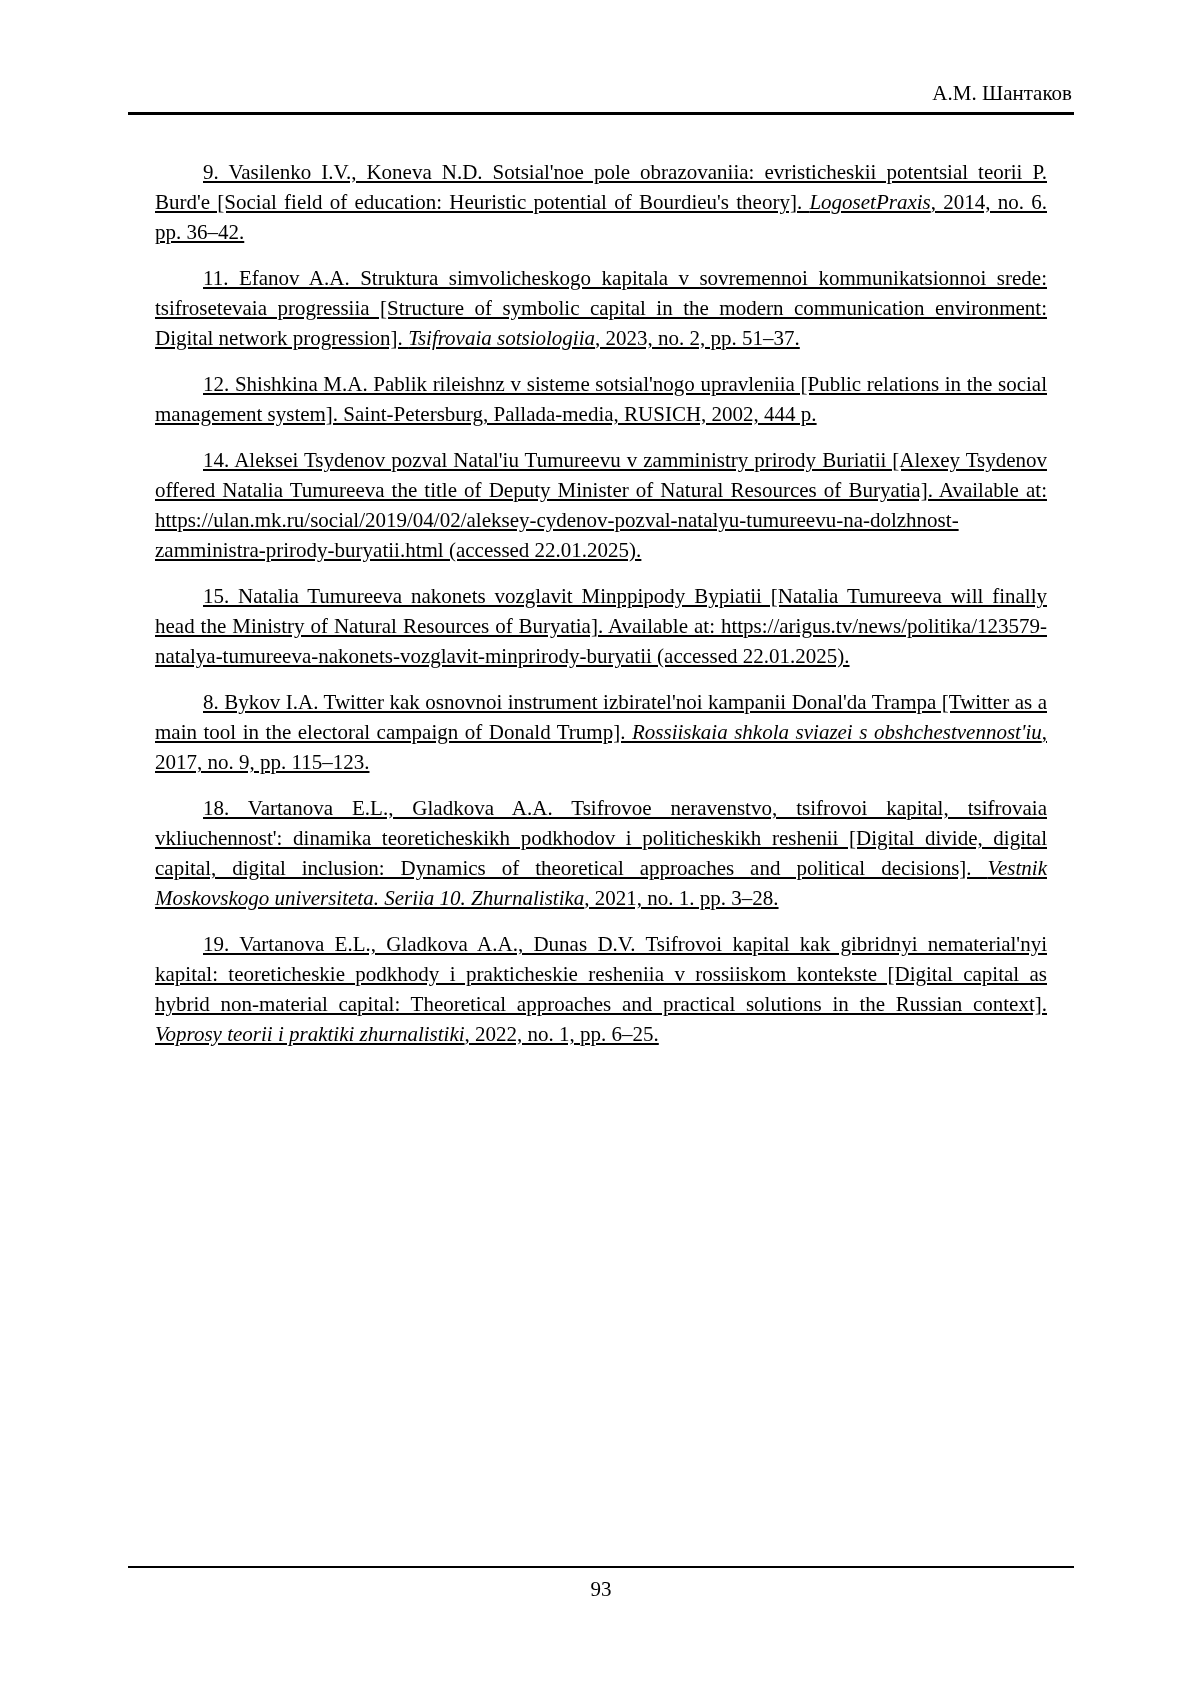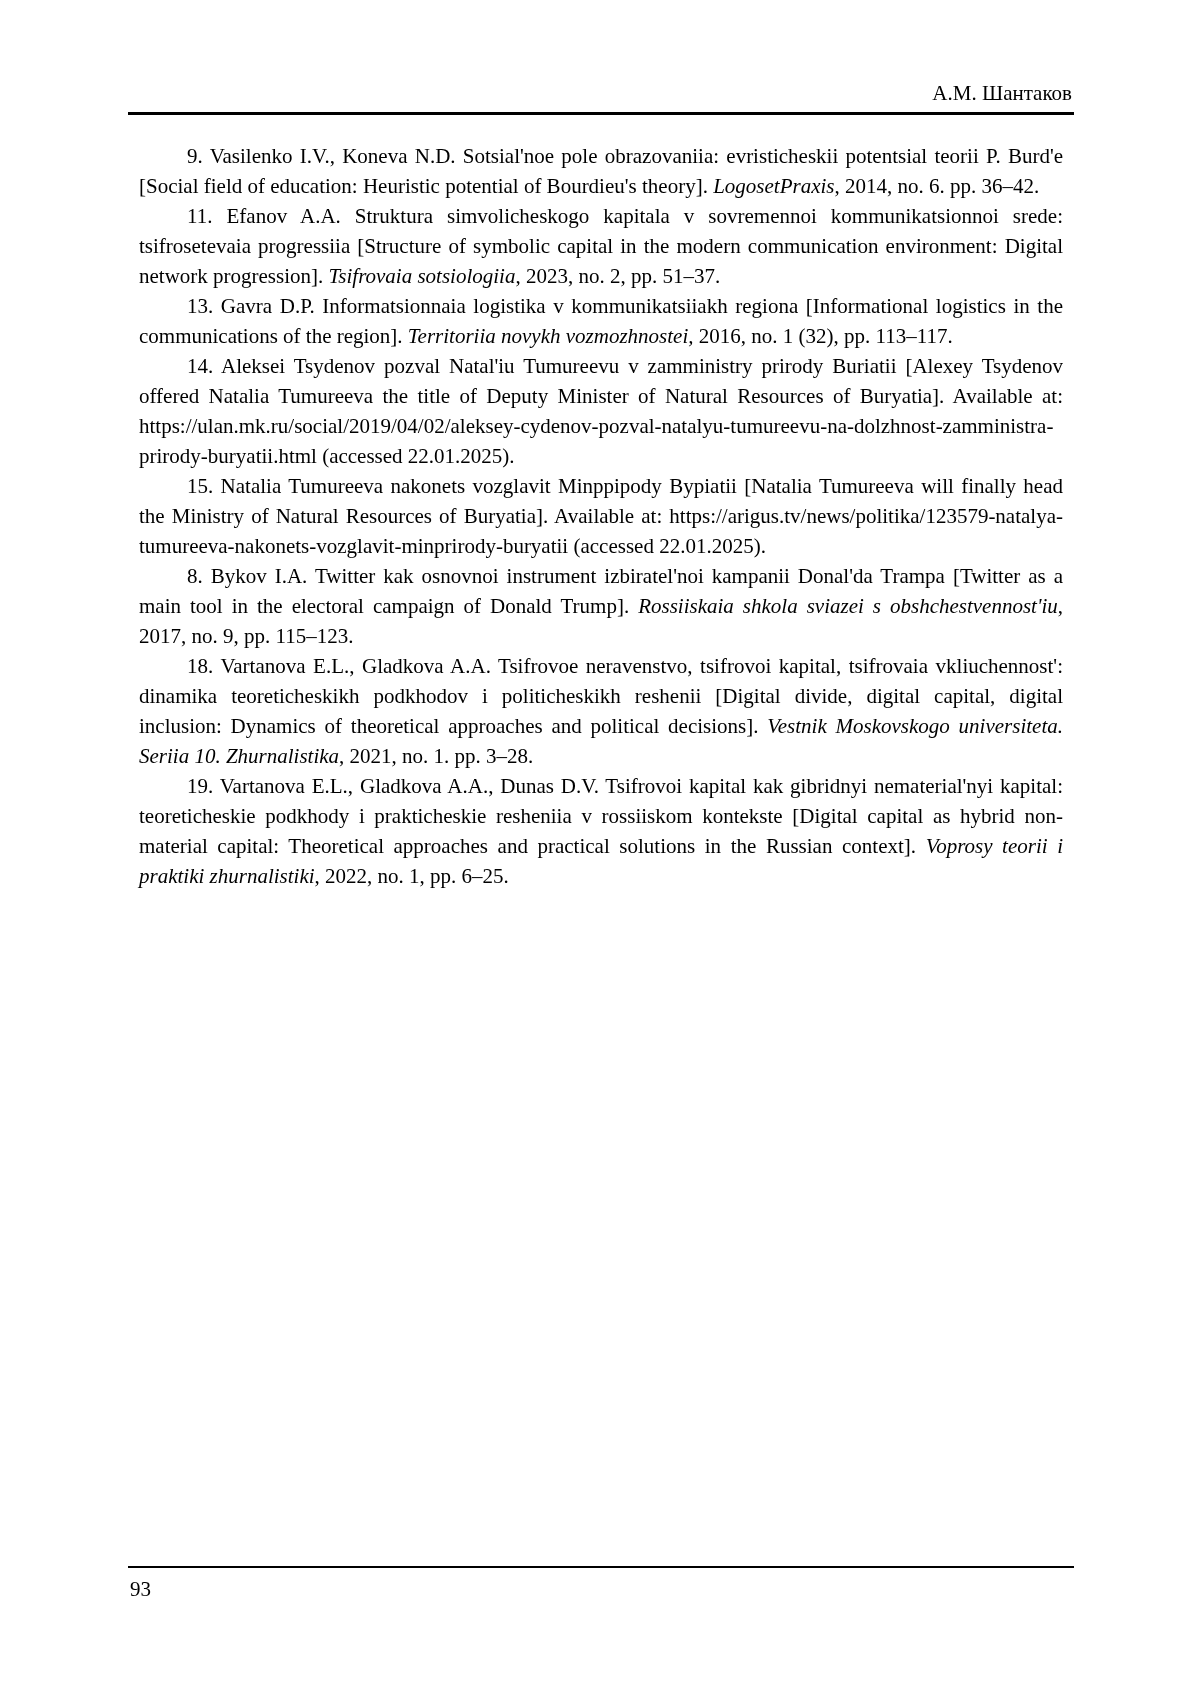--- a/index.html
+++ b/index.html
@@ -37,56 +37,57 @@
   .references {
     position: absolute;
     top: 141px;
     left: 139px;
     width: 924px;
     font-size: 21px;
     line-height: 30px;
     text-align: justify;
   }
   .references p.ref {
-    margin: 0;
+    margin: 16px;
     padding: 0;
     text-indent: 48px;
+    text-decoration: underline;
   }
   .references em {
     font-style: italic;
   }
   .footer-rule {
     position: absolute;
     top: 1566px;
     left: 128px;
     width: 946px;
     height: 0;
     border-top: 2px solid #000000;
   }
   .page-number {
     position: absolute;
     top: 1576px;
     left: 130px;
     width: 942px;
-    text-align: left;
+    text-align: center;
     font-size: 21px;
     line-height: 26px;
   }
 </style>
 </head>
 <body>
 
 <div class="page">
   <div class="running-head">А.М. Шантаков</div>
   <div class="header-rule"></div>
 
   <div class="references">
       <p class="ref"><span>9. Vasilenko I.V., Koneva N.D. Sotsial'noe pole obrazovaniia: evristicheskii potentsial teorii P. Burd'e [Social field of education: Heuristic potential of Bourdieu's theory]. </span><em>LogosetPraxis</em><span>, 2014, no. 6. pp. 36–42.</span></p>
       <p class="ref"><span>11. Efanov A.A. Struktura simvolicheskogo kapitala v sovremennoi kommunikatsionnoi srede: tsifrosetevaia progressiia [Structure of symbolic capital in the modern communication environment: Digital network progression]. </span><em>Tsifrovaia sotsiologiia</em><span>, 2023, no. 2, pp. 51–37.</span></p>
-      <p class="ref"><span>13. Gavra D.P. Informatsionnaia logistika v kommunikatsiiakh regiona [Informational logistics in the communications of the region]. </span><em>Territoriia novykh vozmozhnostei,</em><span> 2016, no. 1 (32), pp. 113–117.</span></p>
+      <p class="ref"><span>12. Shishkina M.A. Pablik rileishnz v sisteme sotsial'nogo upravleniia [Public relations in the social management system]. Saint-Petersburg, Pallada-media, RUSICH, 2002, 444 p.</span></p>
       <p class="ref"><span>14. Aleksei Tsydenov pozval Natal'iu Tumureevu v zamministry prirody Buriatii [Alexey Tsydenov offered Natalia Tumureeva the title of Deputy Minister of Natural Resources of Buryatia]. Available at: https://ulan.mk.ru/social/2019/04/02/aleksey-cydenov-pozval-natalyu-tumureevu-na-dolzhnost-zamministra-prirody-buryatii.html (accessed 22.01.2025).</span></p>
       <p class="ref"><span>15. Natalia Tumureeva nakonets vozglavit Minppipody Bypiatii [Natalia Tumureeva will finally head the Ministry of Natural Resources of Buryatia]. Available at: https://arigus.tv/news/politika/123579-natalya-tumureeva-nakonets-vozglavit-minprirody-buryatii (accessed 22.01.2025).</span></p>
       <p class="ref"><span>8. Bykov I.A. Twitter kak osnovnoi instrument izbiratel'noi kampanii Donal'da Trampa [Twitter as a main tool in the electoral campaign of Donald Trump]. </span><em>Rossiiskaia shkola sviazei s obshchestvennost'iu</em><span>, 2017, no. 9, pp. 115–123.</span></p>
       <p class="ref"><span>18. Vartanova E.L., Gladkova A.A. Tsifrovoe neravenstvo, tsifrovoi kapital, tsifrovaia vkliuchennost': dinamika teoreticheskikh podkhodov i politicheskikh reshenii [Digital divide, digital capital, digital inclusion: Dynamics of theoretical approaches and political decisions]. </span><em>Vestnik Moskovskogo universiteta. Seriia 10. Zhurnalistika</em><span>, 2021, no. 1. pp. 3–28.</span></p>
       <p class="ref"><span>19. Vartanova E.L., Gladkova A.A., Dunas D.V. Tsifrovoi kapital kak gibridnyi nematerial'nyi kapital: teoreticheskie podkhody i prakticheskie resheniia v rossiiskom kontekste [Digital capital as hybrid non-material capital: Theoretical approaches and practical solutions in the Russian context]. </span><em>Voprosy teorii i praktiki zhurnalistiki</em><span>, 2022, no. 1, pp. 6–25.</span></p>
     </div>
 
   <div class="footer-rule"></div>
   <div class="page-number">93</div>
 </div>

